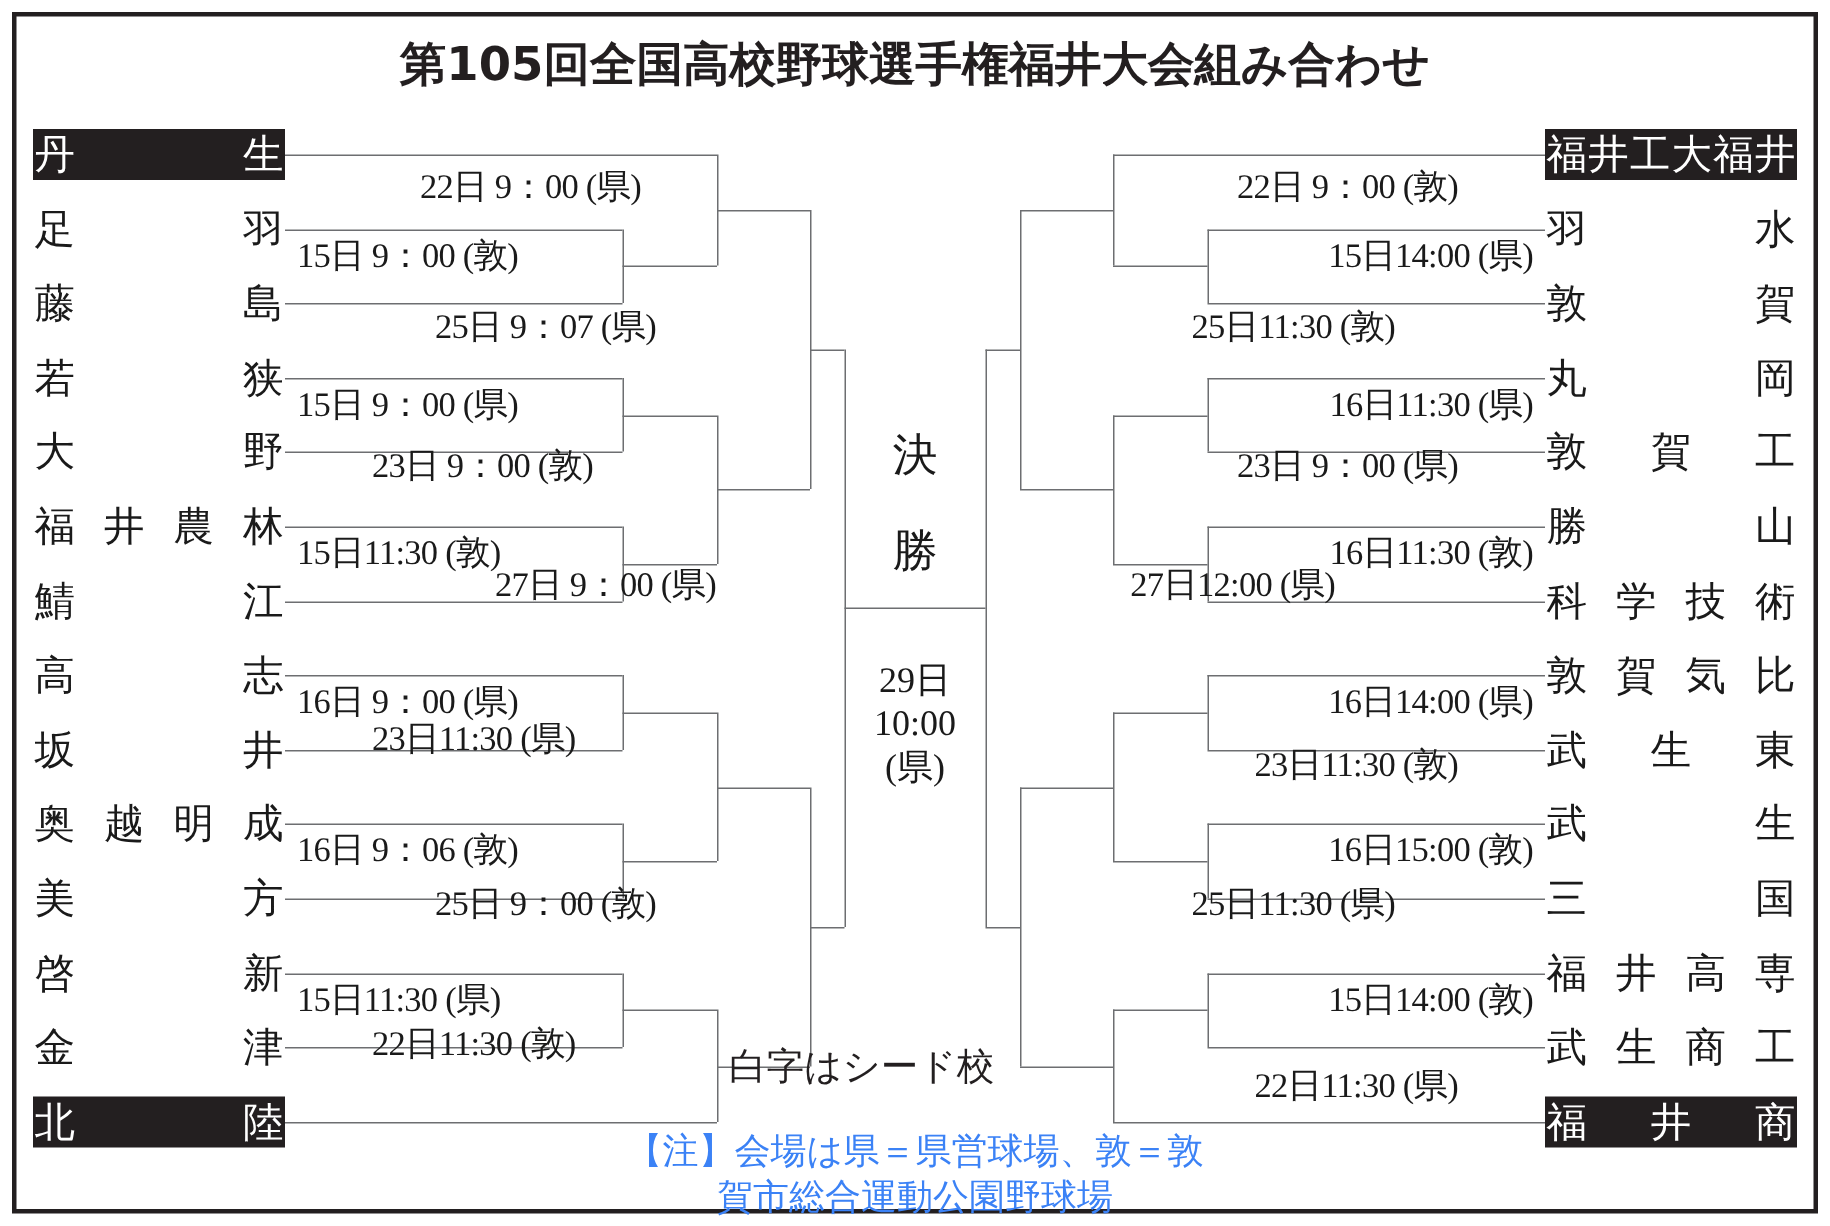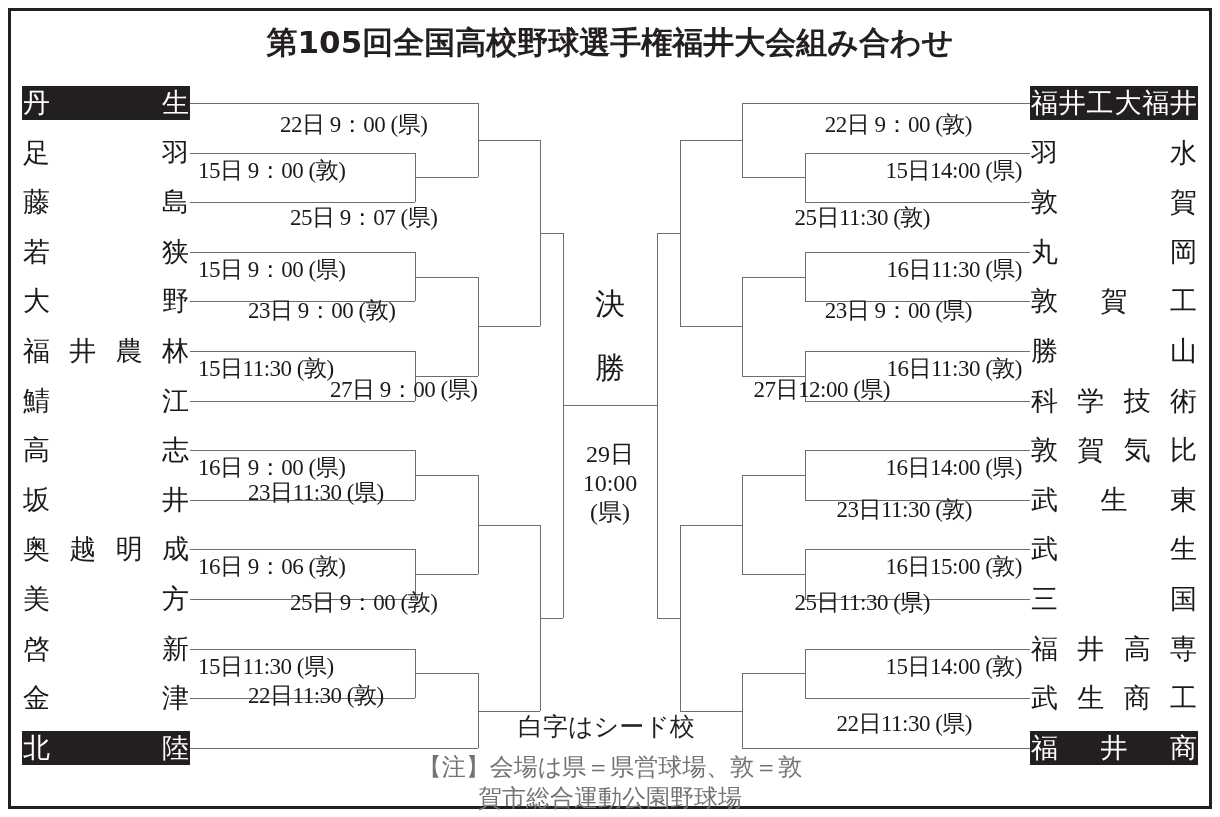--- a/index.html
+++ b/index.html
@@ -111,21 +111,21 @@
     white-space: nowrap;
   }
   #footnote {
     position: absolute;
     left: 0;
     width: 1220px;
     text-align: center;
     font-family: "DejaVu Sans", sans-serif;
     font-size: 24px;
     line-height: 31px;
-    color: #737373;
+    color: #3b82f6;
   }
 </style>
 </head>
 <body>
 
 <div id="page">
   <div id="frame"></div>
 
   <div id="title">第105回全国高校野球選手権福井大会組み合わせ</div>
 
@@ -380,18 +380,18 @@
   <div id="final-label" style="left:565px; top:272px; width:90px;">
     <div>決</div>
     <div>勝</div>
   </div>
   <div id="final-time" style="left:560px; top:440px; width:100px;">
     <div>29日</div>
     <div>10:00</div>
     <div>(県)</div>
   </div>
 
-  <div id="seed-note" style="left:518px; top:694px;margin-top:16px;">白字はシード校</div>
+  <div id="seed-note" style="left:486px; top:694px;">白字はシード校</div>
   <div id="footnote" style="top:752px;">
     <div>【注】会場は県＝県営球場、敦＝敦</div>
     <div>賀市総合運動公園野球場</div>
   </div>
 </div>
 
 </body></html>

